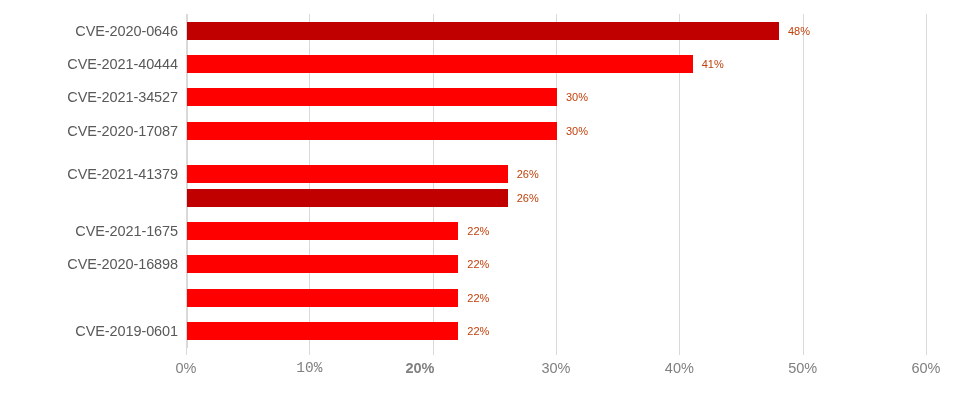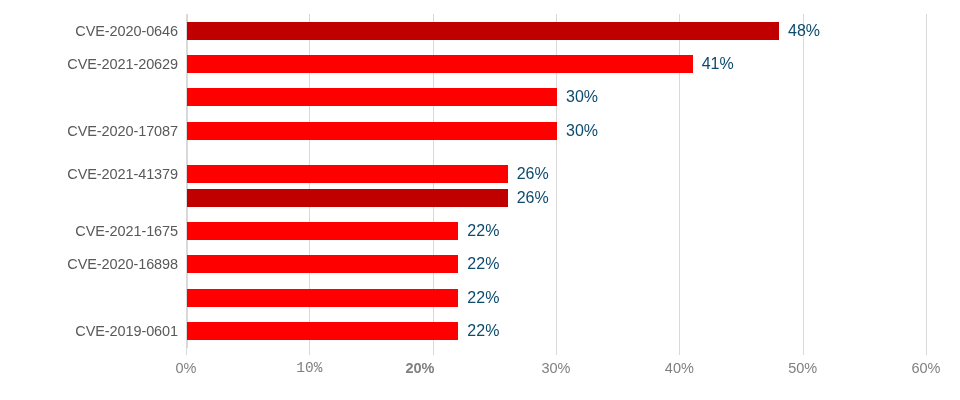--- a/index.html
+++ b/index.html
@@ -80,22 +80,22 @@
     align-items: center;
   }
   .bar {
     height: 18px;
     background: #ff0000;
   }
   .bar.highlight {
     background: #c00000;
   }
   .value-label {
-    font-size: 16px;
-    color: #0c4a6e;
+    font-size: 11px;
+    color: #c2410c;
     margin-left: 9px;
     white-space: nowrap;
   }
 
   
   #x-axis {
     position: absolute;
     left: 186px;
     top: 348px;
     width: 740px;
@@ -134,27 +134,28 @@
 
   <div id="rows">
       <div class="row" style="top: 0px; height: 33.4px;">
         <div class="cat-label">CVE-2020-0646</div>
         <div class="bar-wrap">
           <div class="bar highlight" style="width: 592px; background: rgb(192, 0, 0);"></div>
           <div class="value-label">48%</div>
         </div>
       </div>
       <div class="row" style="top: 33.4px; height: 33.4px;">
-        <div class="cat-label">CVE-2021-20629</div>
+        <div class="cat-label">CVE-2021-40444</div>
         <div class="bar-wrap">
           <div class="bar" style="width: 505.667px; background: rgb(255, 0, 0);"></div>
           <div class="value-label">41%</div>
         </div>
       </div>
       <div class="row" style="top: 66.8px; height: 33.4px;">
+        <div class="cat-label">CVE-2021-34527</div>
         <div class="bar-wrap">
           <div class="bar" style="width: 370px; background: rgb(255, 0, 0);"></div>
           <div class="value-label">30%</div>
         </div>
       </div>
       <div class="row" style="top: 100.2px; height: 33.4px;">
         <div class="cat-label">CVE-2020-17087</div>
         <div class="bar-wrap">
           <div class="bar" style="width: 370px; background: rgb(255, 0, 0);"></div>
           <div class="value-label">30%</div>

